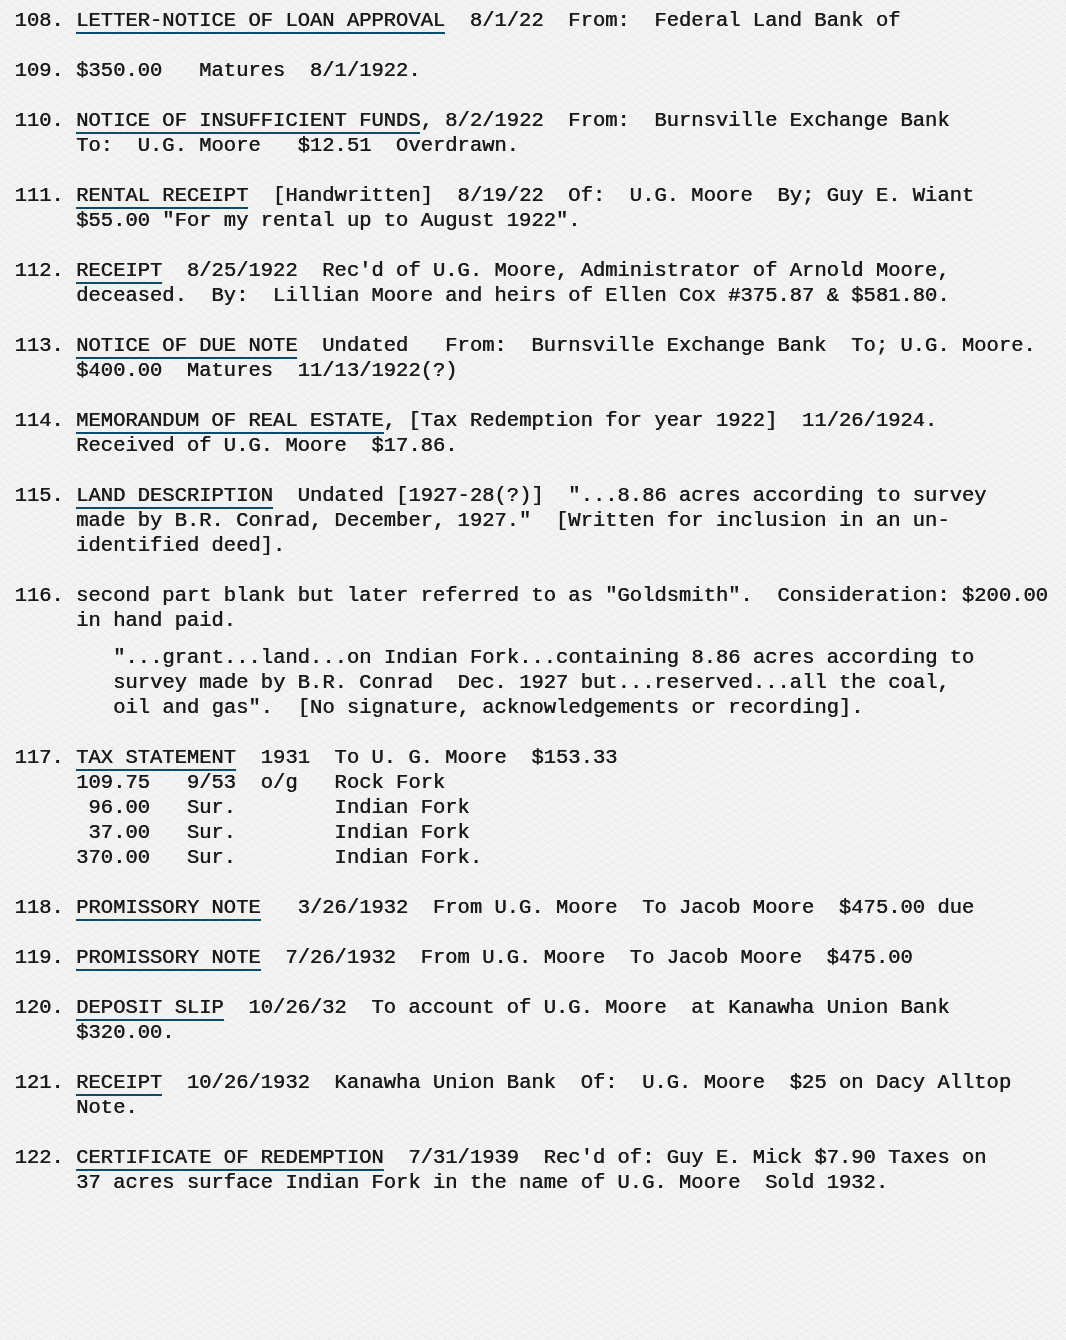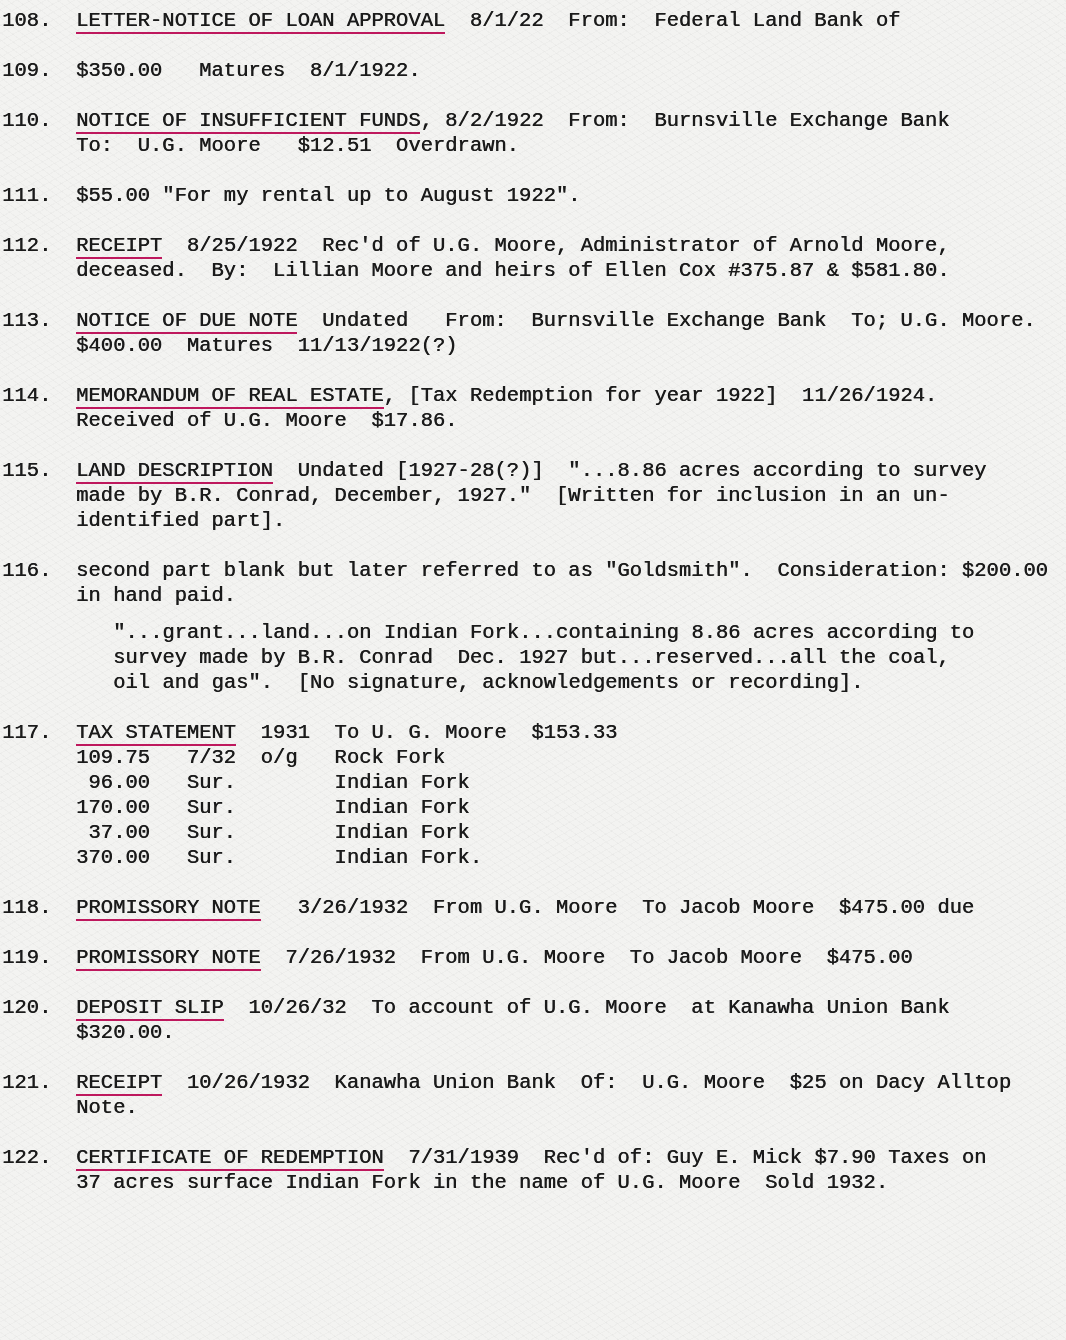--- a/index.html
+++ b/index.html
@@ -12,24 +12,24 @@
       repeating-linear-gradient(37deg,  rgba(80,80,80,0.035) 0 1px, transparent 1px 6px),
       repeating-linear-gradient(-29deg, rgba(80,80,80,0.030) 0 1px, transparent 1px 7px);
     font-family: "Liberation Mono", "DejaVu Sans Mono", monospace;
     font-size: 20.5px;
     line-height: 25px;
     color: #1b1b1b;
     text-shadow: 0.5px 0 0 currentColor;
   }
   .page { padding: 8px 0 0 2px; }
   .entry { display: flex; margin-bottom: 25px; }
-  .num { flex: 0 0 74px; white-space: pre; }
+  .num { flex: 0 0 74px; white-space: pre; text-align: center; }
   .content { flex: 1 1 auto; min-width: 0; }
   .line { white-space: pre; }
-  .title { border-bottom: 2px solid #be185d; }
+  .title { border-bottom: 2px solid #0c4a6e; }
   .quote { margin-top: 12px; padding-left: 37px; }
 </style>
 </head>
 <body>
 
 <div class="page">
   <div>
       <div class="entry">
         <span class="num">108.</span>
         <div class="content">
@@ -45,20 +45,21 @@
       <div class="entry">
         <span class="num">110.</span>
         <div class="content">
           <div class="line"><span class="title">NOTICE OF INSUFFICIENT FUNDS</span><span class="rest">, 8/2/1922  From:  Burnsville Exchange Bank</span></div>
           <div class="line">To:  U.G. Moore   $12.51  Overdrawn.</div>
         </div>
       </div>
       <div class="entry">
         <span class="num">111.</span>
         <div class="content">
+          <div class="line"><span class="title">RENTAL RECEIPT</span><span class="rest">  [Handwritten]  8/19/22  Of:  U.G. Moore  By; Guy E. Wiant</span></div>
           <div class="line">$55.00 "For my rental up to August 1922".</div>
         </div>
       </div>
       <div class="entry">
         <span class="num">112.</span>
         <div class="content">
           <div class="line"><span class="title">RECEIPT</span><span class="rest">  8/25/1922  Rec'd of U.G. Moore, Administrator of Arnold Moore,</span></div>
           <div class="line">deceased.  By:  Lillian Moore and heirs of Ellen Cox #375.87 &amp; $581.80.</div>
         </div>
       </div>
@@ -74,42 +75,41 @@
         <div class="content">
           <div class="line"><span class="title">MEMORANDUM OF REAL ESTATE</span><span class="rest">, [Tax Redemption for year 1922]  11/26/1924.</span></div>
           <div class="line">Received of U.G. Moore  $17.86.</div>
         </div>
       </div>
       <div class="entry">
         <span class="num">115.</span>
         <div class="content">
           <div class="line"><span class="title">LAND DESCRIPTION</span><span class="rest">  Undated [1927-28(?)]  "...8.86 acres according to survey</span></div>
           <div class="line">made by B.R. Conrad, December, 1927."  [Written for inclusion in an un-</div>
-          <div class="line">identified part].</div>
+          <div class="line">identified deed].</div>
         </div>
       </div>
       <div class="entry">
         <span class="num">116.</span>
         <div class="content">
           <div class="line">second part blank but later referred to as "Goldsmith".  Consideration: $200.00</div>
           <div class="line">in hand paid.</div>
           <div class="quote">
             <div class="line">"...grant...land...on Indian Fork...containing 8.86 acres according to</div>
             <div class="line">survey made by B.R. Conrad  Dec. 1927 but...reserved...all the coal,</div>
             <div class="line">oil and gas".  [No signature, acknowledgements or recording].</div>
           </div>
         </div>
       </div>
       <div class="entry">
         <span class="num">117.</span>
         <div class="content">
           <div class="line"><span class="title">TAX STATEMENT</span><span class="rest">  1931  To U. G. Moore  $153.33</span></div>
-          <div class="line">109.75   7/32  o/g   Rock Fork</div>
+          <div class="line">109.75   9/53  o/g   Rock Fork</div>
           <div class="line"> 96.00   Sur.        Indian Fork</div>
-          <div class="line">170.00   Sur.        Indian Fork</div>
           <div class="line"> 37.00   Sur.        Indian Fork</div>
           <div class="line">370.00   Sur.        Indian Fork.</div>
         </div>
       </div>
       <div class="entry">
         <span class="num">118.</span>
         <div class="content">
           <div class="line"><span class="title">PROMISSORY NOTE</span><span class="rest">   3/26/1932  From U.G. Moore  To Jacob Moore  $475.00 due</span></div>
         </div>
       </div>

